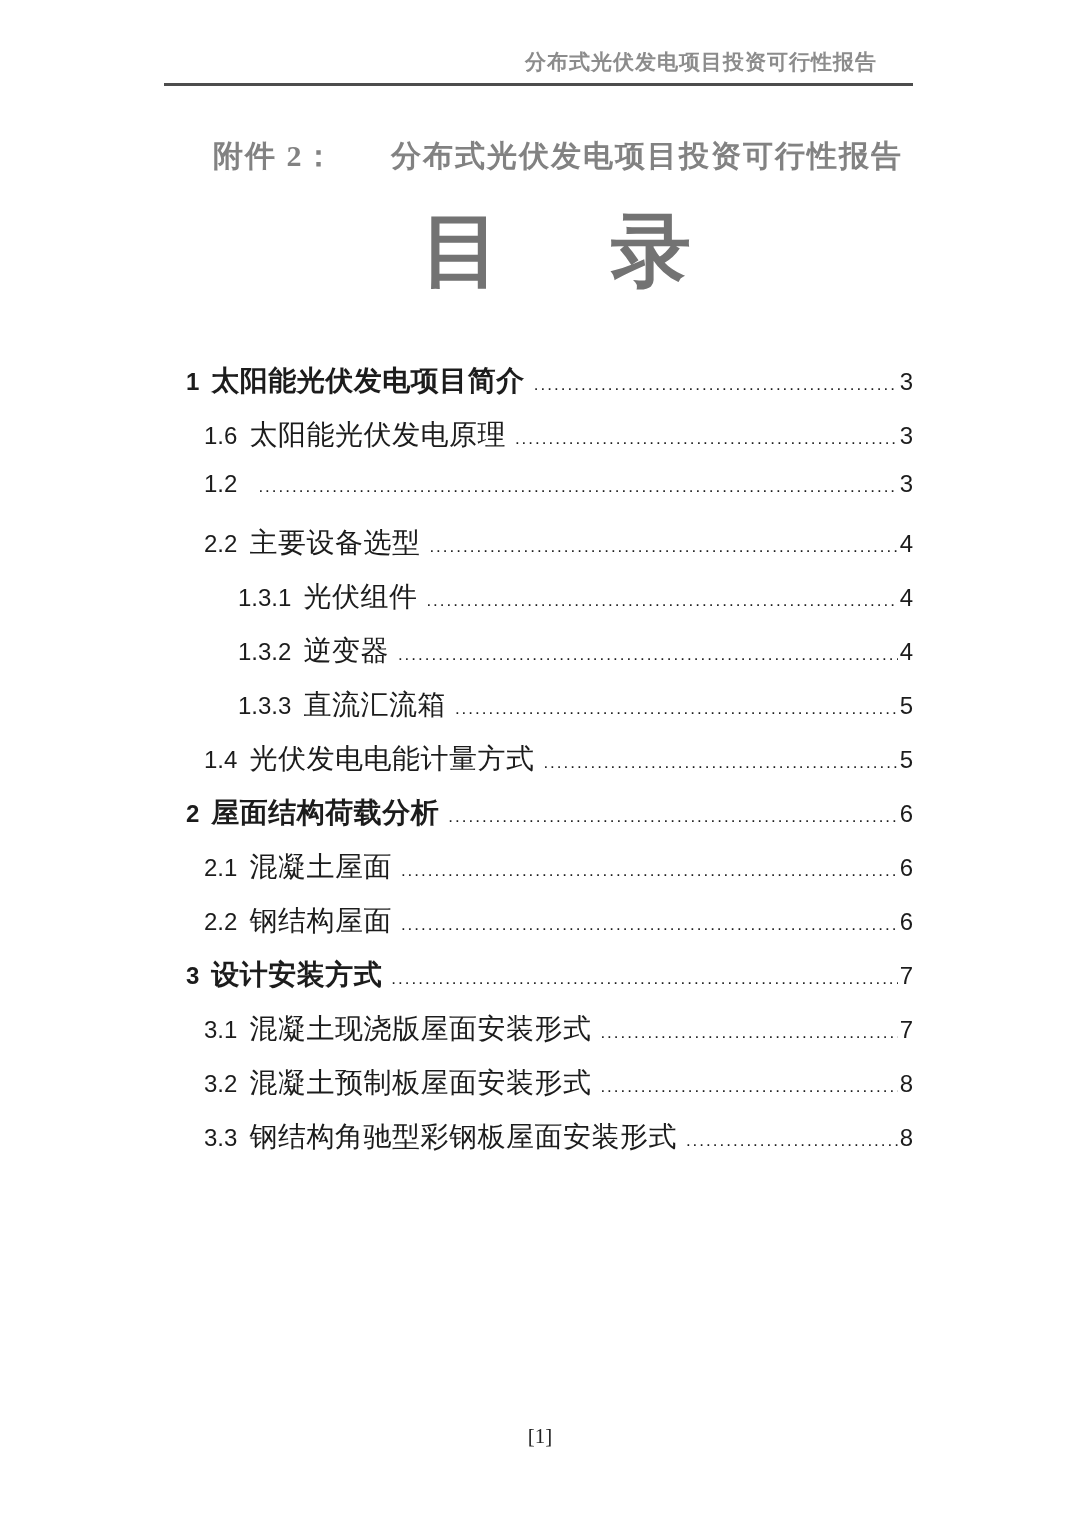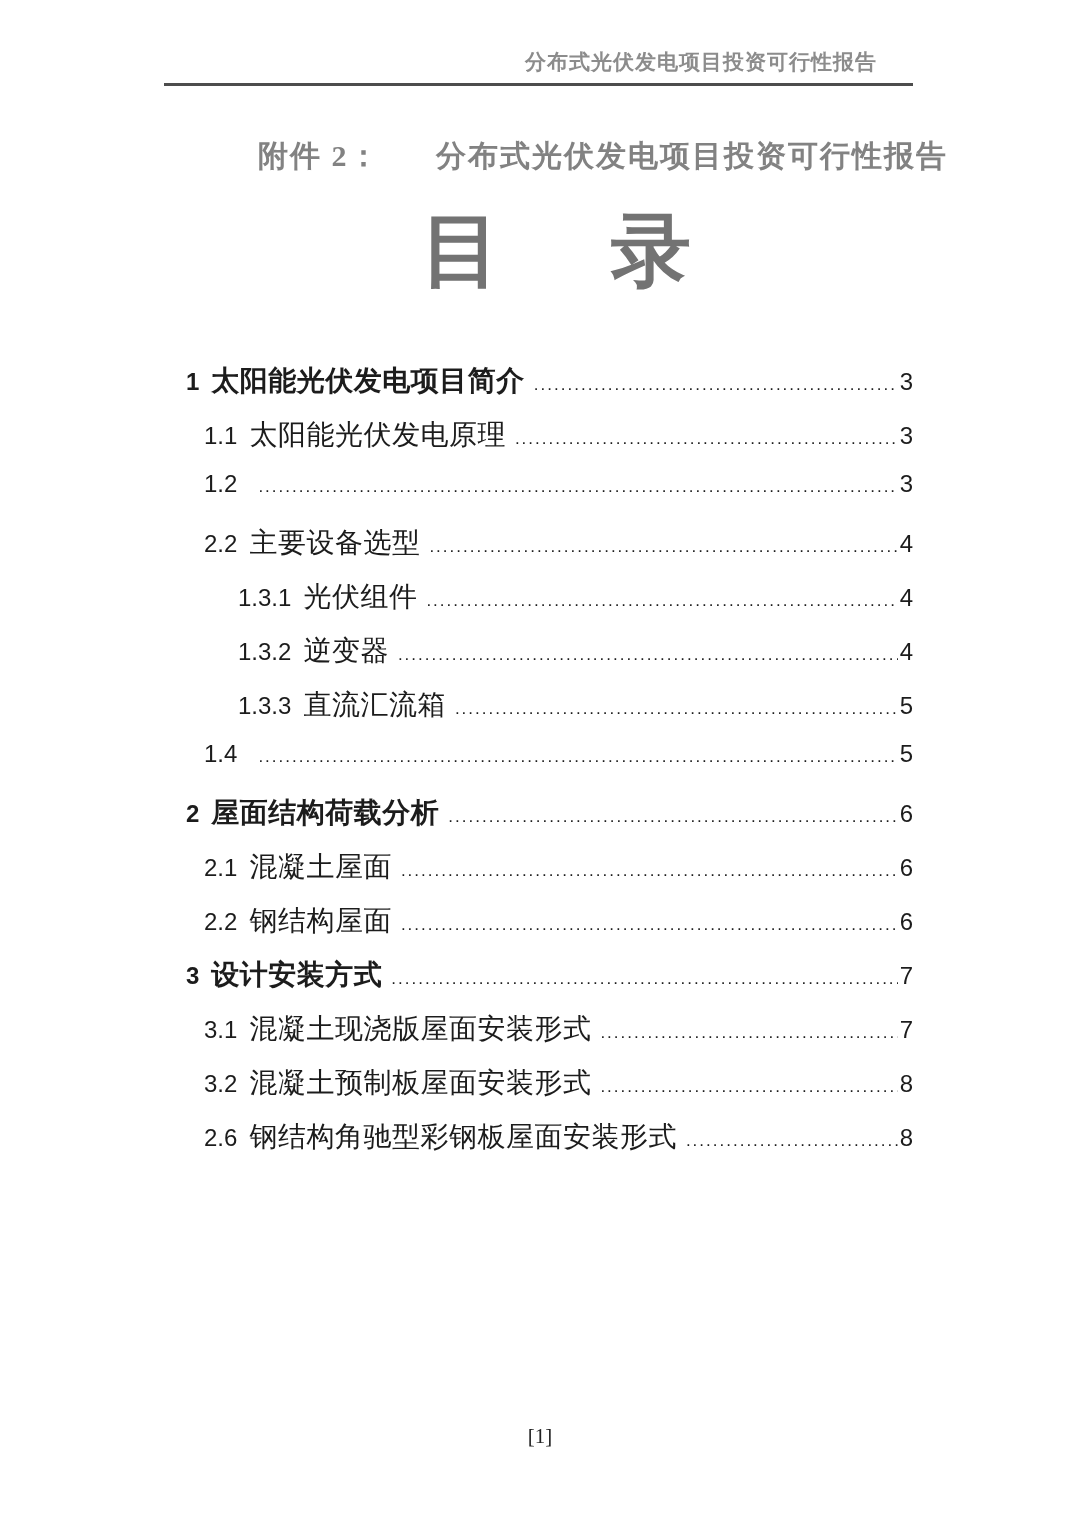--- a/index.html
+++ b/index.html
@@ -37,21 +37,20 @@
   .doc-title {
     position: absolute;
     top: 136px;
     left: 213px;
     font-family: "Liberation Serif", "DejaVu Serif", serif;
     font-size: 30px;
     font-weight: 700;
     color: #828282;
     letter-spacing: 2px;
     white-space: nowrap;
-    margin-left: 45px;
   }
   .doc-title .title-text { margin-left: 46px; }
 
   
   .toc-heading {
     position: absolute;
     top: 198px;
     left: 0;
     width: 100%;
     text-align: center;
@@ -139,21 +138,21 @@
 <div class="toc-heading">目 录</div>
 
 <div class="toc-list">
     <div class="toc-row lvl1">
     <span class="num">1</span>
     <span class="title">太阳能光伏发电项目简介</span>
     <span class="leader">....................................................................................................................................................................................................................................................................</span>
     <span class="pagenum">3</span>
   </div>
     <div class="toc-row lvl2">
-    <span class="num">1.1</span>
+    <span class="num">1.6</span>
     <span class="title">太阳能光伏发电原理</span>
     <span class="leader">....................................................................................................................................................................................................................................................................</span>
     <span class="pagenum">3</span>
   </div>
     <div class="toc-row lvl2">
     <span class="num">1.2</span>
     <span class="leader">....................................................................................................................................................................................................................................................................</span>
     <span class="pagenum">3</span>
   </div>
     <div class="toc-row lvl2">
@@ -175,20 +174,21 @@
     <span class="pagenum">4</span>
   </div>
     <div class="toc-row lvl3">
     <span class="num">1.3.3</span>
     <span class="title">直流汇流箱</span>
     <span class="leader">....................................................................................................................................................................................................................................................................</span>
     <span class="pagenum">5</span>
   </div>
     <div class="toc-row lvl2">
     <span class="num">1.4</span>
+    <span class="title">光伏发电电能计量方式</span>
     <span class="leader">....................................................................................................................................................................................................................................................................</span>
     <span class="pagenum">5</span>
   </div>
     <div class="toc-row lvl1">
     <span class="num">2</span>
     <span class="title">屋面结构荷载分析</span>
     <span class="leader">....................................................................................................................................................................................................................................................................</span>
     <span class="pagenum">6</span>
   </div>
     <div class="toc-row lvl2">
@@ -215,20 +215,20 @@
     <span class="leader">....................................................................................................................................................................................................................................................................</span>
     <span class="pagenum">7</span>
   </div>
     <div class="toc-row lvl2">
     <span class="num">3.2</span>
     <span class="title">混凝土预制板屋面安装形式</span>
     <span class="leader">....................................................................................................................................................................................................................................................................</span>
     <span class="pagenum">8</span>
   </div>
     <div class="toc-row lvl2">
-    <span class="num">2.6</span>
+    <span class="num">3.3</span>
     <span class="title">钢结构角驰型彩钢板屋面安装形式</span>
     <span class="leader">....................................................................................................................................................................................................................................................................</span>
     <span class="pagenum">8</span>
   </div>
   </div>
 
 <div class="page-footer">[1]</div>
 
 </body></html>

